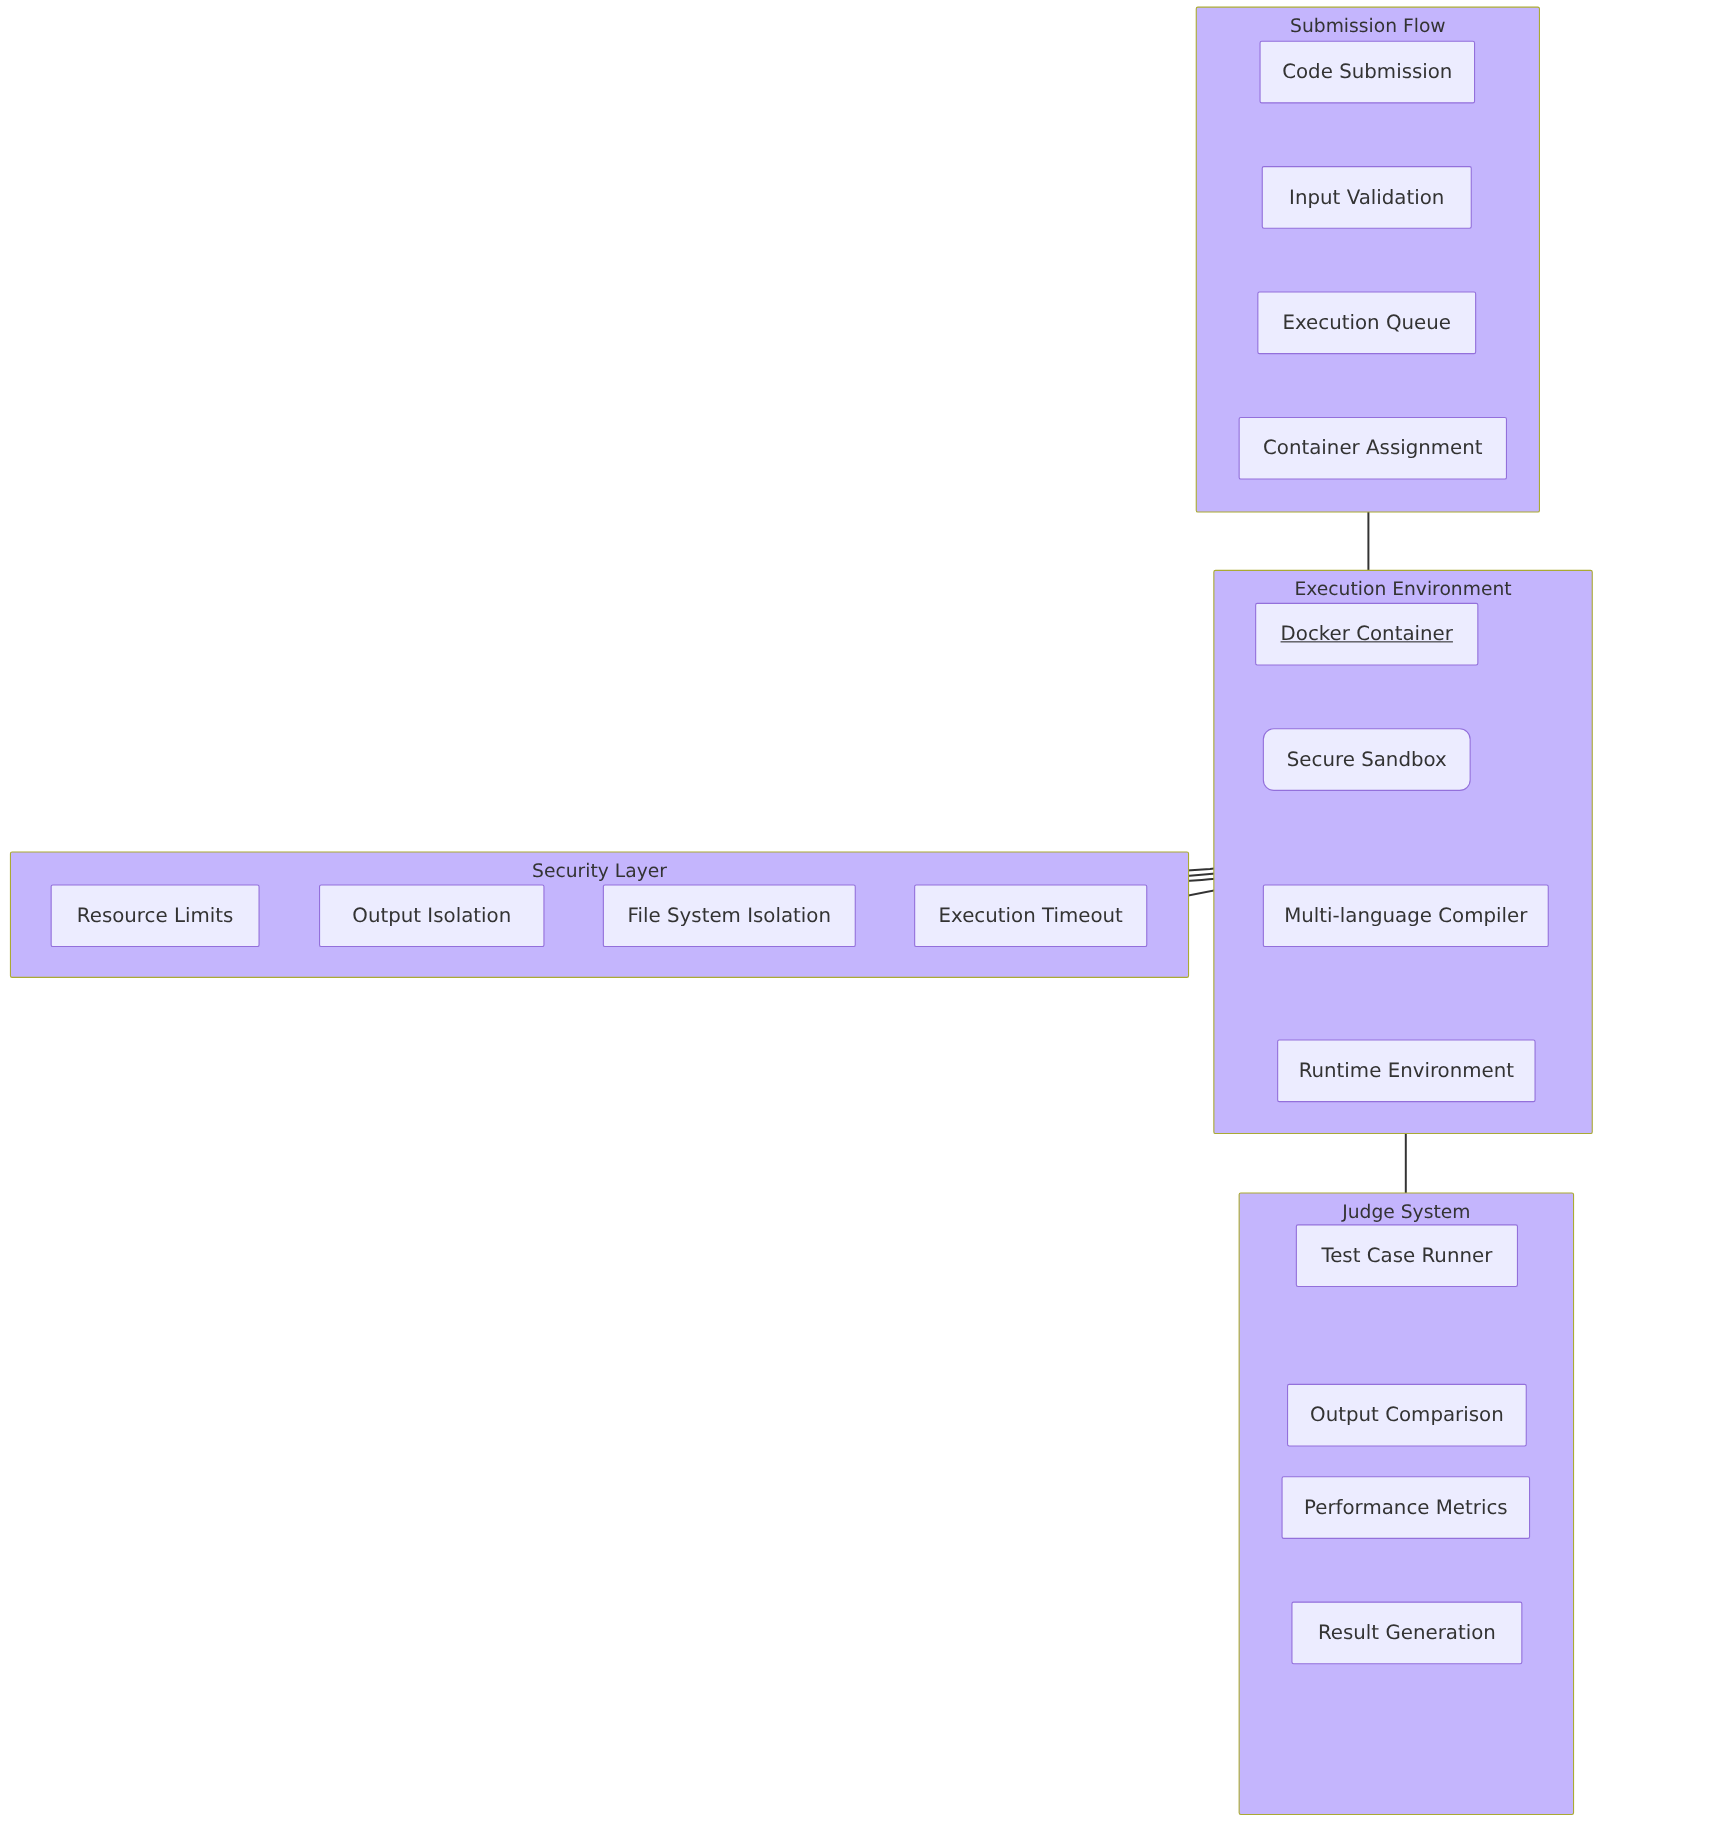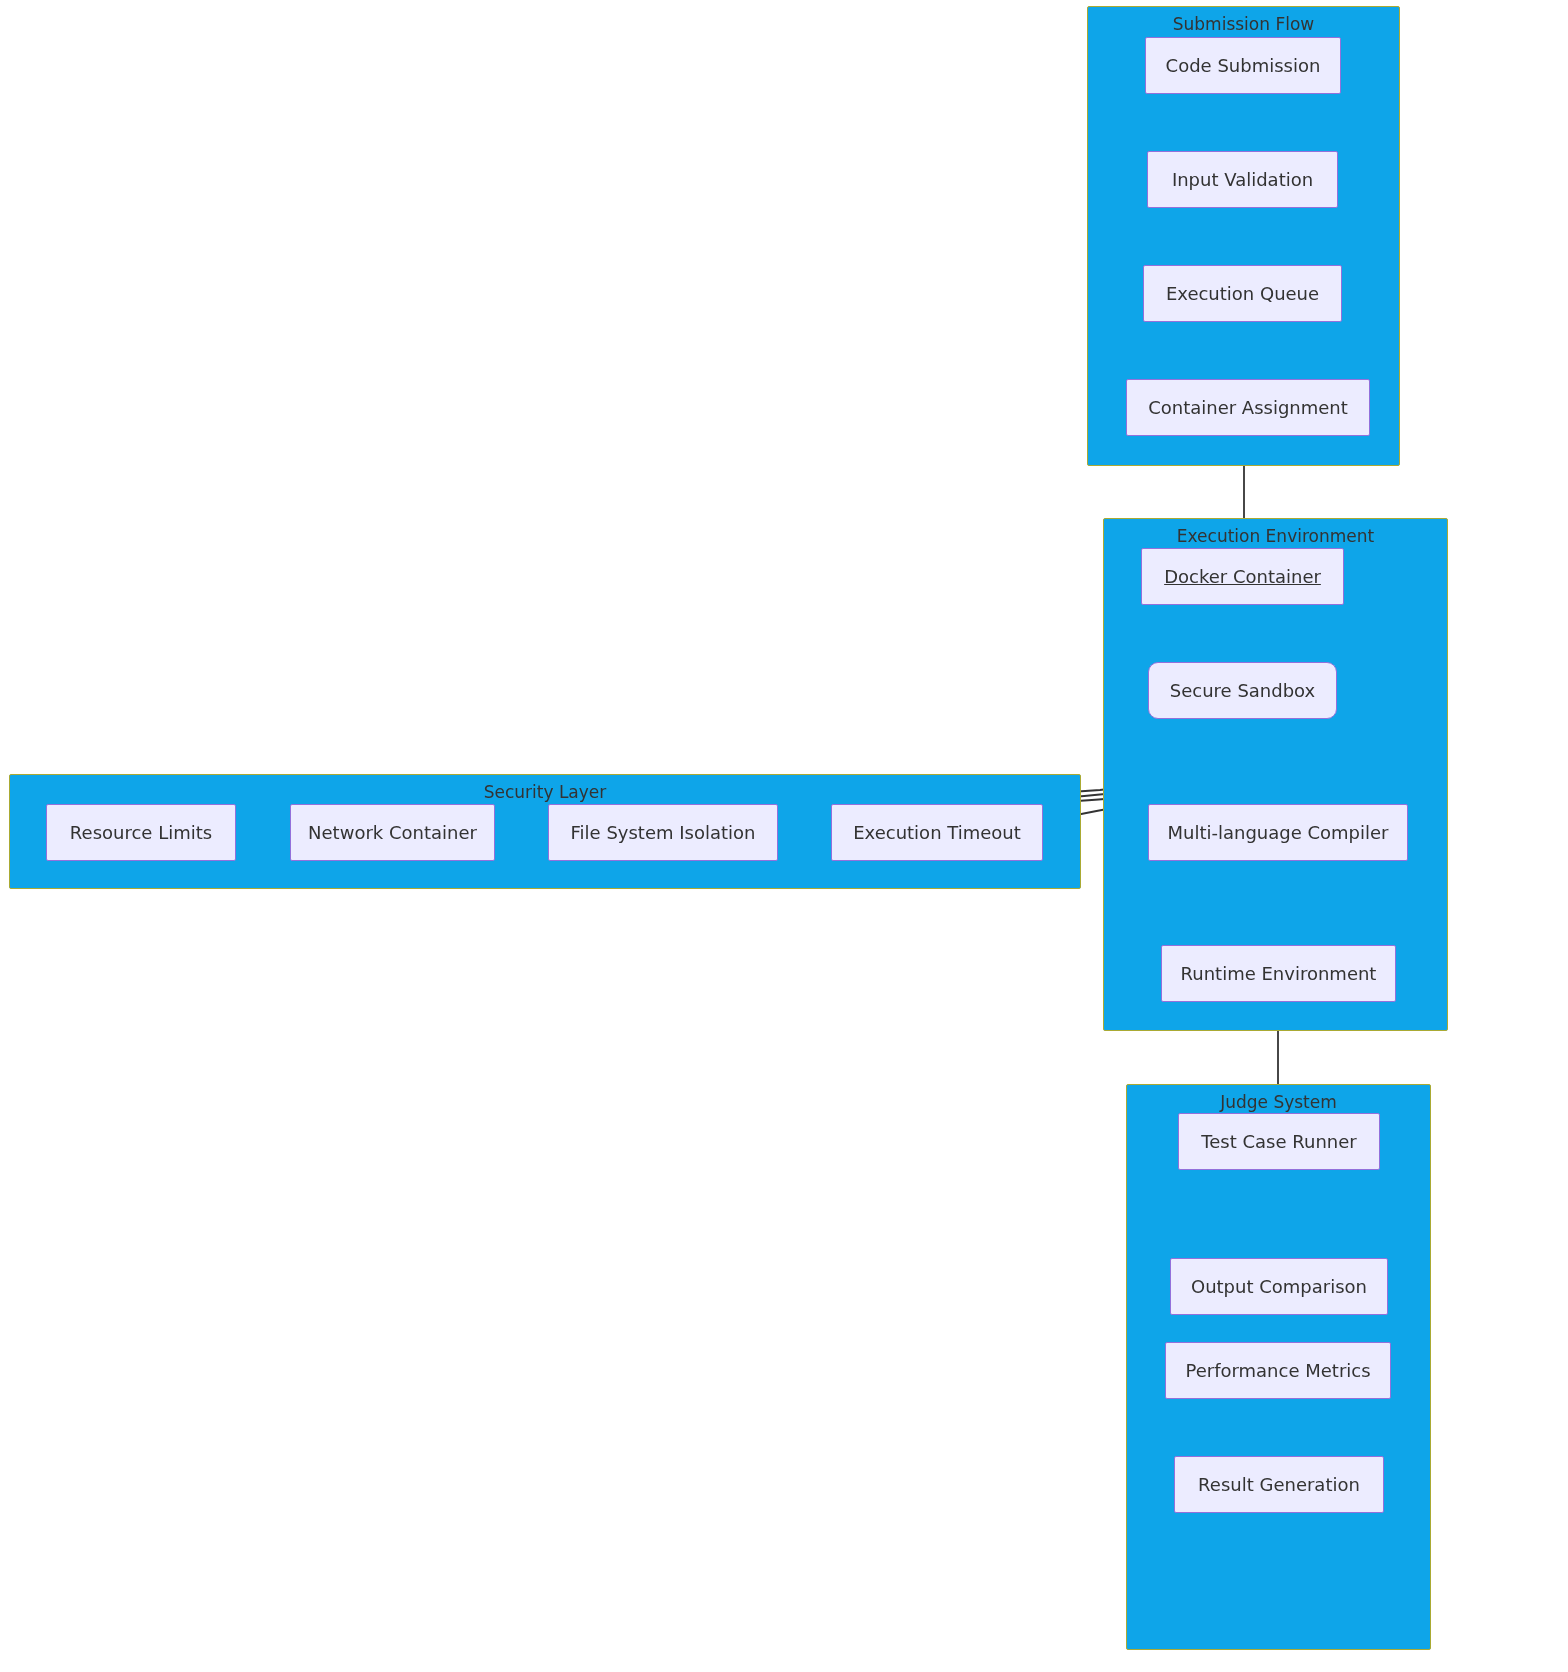--- a/index.html
+++ b/index.html
@@ -5,21 +5,21 @@
   html,body{margin:0;padding:0;background:#ffffff;}
   #canvas{
     position:relative;
     width:1568px;height:1672px;
     background:#ffffff;
     font-family:"DejaVu Sans", sans-serif;
     overflow:hidden;
   }
   .subgraph{
     position:absolute;
-    background:#0ea5e9;
+    background:#c4b5fd;
     border:1px solid #aaaa33;
     border-radius:2px;
     box-sizing:border-box;
   }
   .subgraph-title{
     position:absolute;
     top:7px;
     left:0;right:0;
     text-align:center;
     font-size:17px;
@@ -120,21 +120,21 @@
       <div class="node" style="left: 1148px; top: 804px; width: 260px; height: 57px;">
         <span>Multi-language Compiler</span>
       </div>
       <div class="node" style="left: 1161px; top: 945px; width: 235px; height: 57px;">
         <span>Runtime Environment</span>
       </div>
       <div class="node" style="left: 46px; top: 804px; width: 190px; height: 57px;">
         <span>Resource Limits</span>
       </div>
       <div class="node" style="left: 290px; top: 804px; width: 205px; height: 57px;">
-        <span>Network Container</span>
+        <span>Output Isolation</span>
       </div>
       <div class="node" style="left: 548px; top: 804px; width: 230px; height: 57px;">
         <span>File System Isolation</span>
       </div>
       <div class="node" style="left: 831px; top: 804px; width: 212px; height: 57px;">
         <span>Execution Timeout</span>
       </div>
       <div class="node" style="left: 1178px; top: 1113px; width: 202px; height: 57px;">
         <span>Test Case Runner</span>
       </div>

